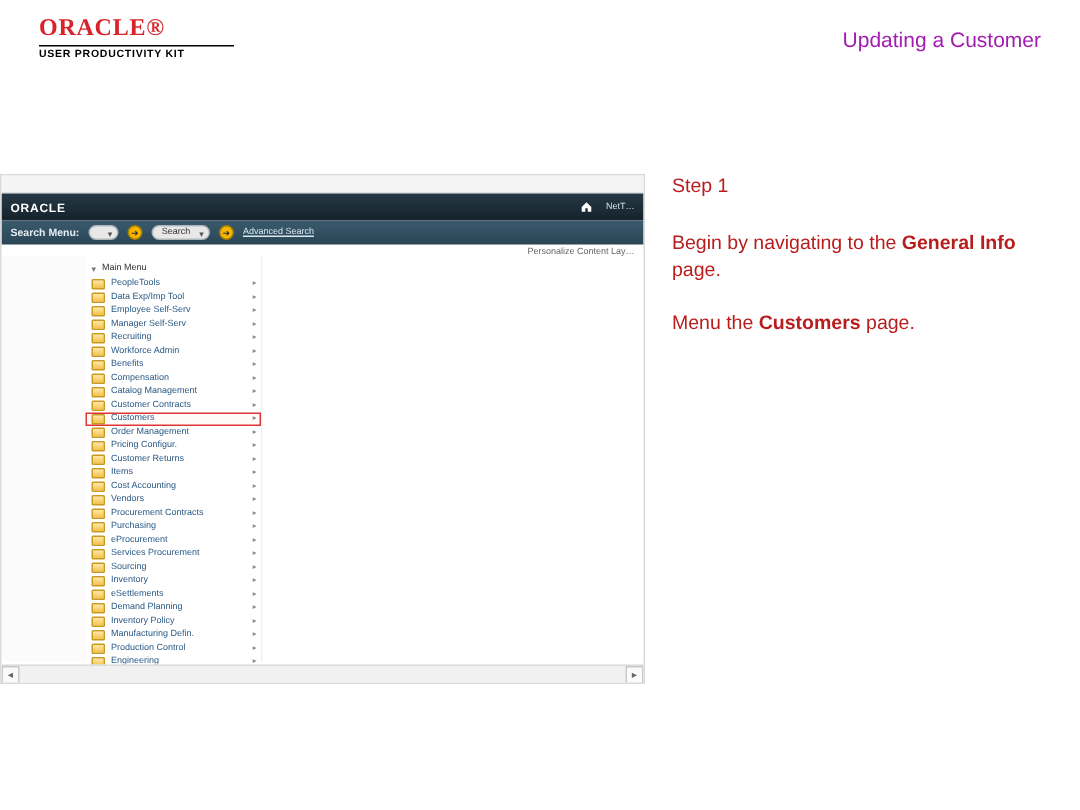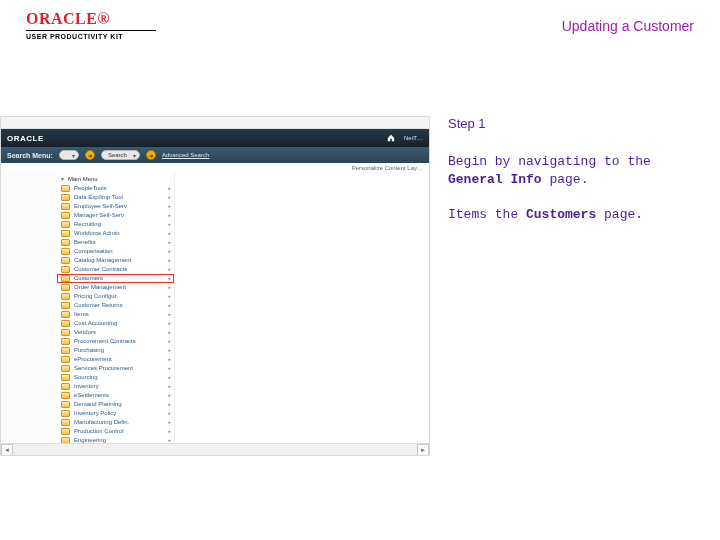--- a/index.html
+++ b/index.html
@@ -47,23 +47,23 @@
   .menu-item .caret { position: absolute; right: 3px; font-size: 5px; color: #8a8a8a; }
   .menu-item.hl { outline: 1.5px solid #e03536; outline-offset: -1px; background: #fffafa; }
   .persona { font-size: 6px; color: #666; text-align: right; padding: 2px 6px 0 0; }
   .right-fill { flex: 1; background: #fff; }
 
   .hscroll { position: absolute; left: 0; right: 0; bottom: 0; height: 12px; background: #f1f1f1; border-top: 1px solid #dcdcdc; display: flex; align-items: center; }
   .hscroll .btn { width: 12px; height: 12px; border: 1px solid #c9c9c9; background: #fafafa; display: flex; align-items: center; justify-content: center; font-size: 7px; color: #666; }
   .hscroll .track { flex: 1; height: 12px; position: relative; }
 
   
-  .instr-col { flex: 1; font-size: 13px; color: #4c1d95; }
+  .instr-col { flex: 1; font-size: 13px; color: #b91c1c; }
   .instr-step { margin-bottom: 22px; }
-  .instr-p { margin-bottom: 18px; line-height: 1.35; font-family: Liberation Mono, monospace; }
+  .instr-p { margin-bottom: 18px; line-height: 1.35; }
   .b { font-weight: bold; }
 </style>
 </head>
 <body>
 <div class="page">
 
   <div class="header">
     <div class="brand-block">
       <div class="brand-logo">
         <span>ORACLE</span><span class="dot">®</span>
@@ -287,18 +287,18 @@
 
       </div>
     </div>
 
     <div class="instr-col">
       <div class="instr-step">Step 1</div>
       <div class="instr-p">
         <span>Begin by navigating to the </span><span class="b">General Info</span><span> page.</span>
       </div>
       <div class="instr-p">
-        <span>Items the </span><span class="b">Customers</span><span> page.</span>
+        <span>Menu the </span><span class="b">Customers</span><span> page.</span>
       </div>
     </div>
 
   </div>
 </div>
 
 </body></html>

